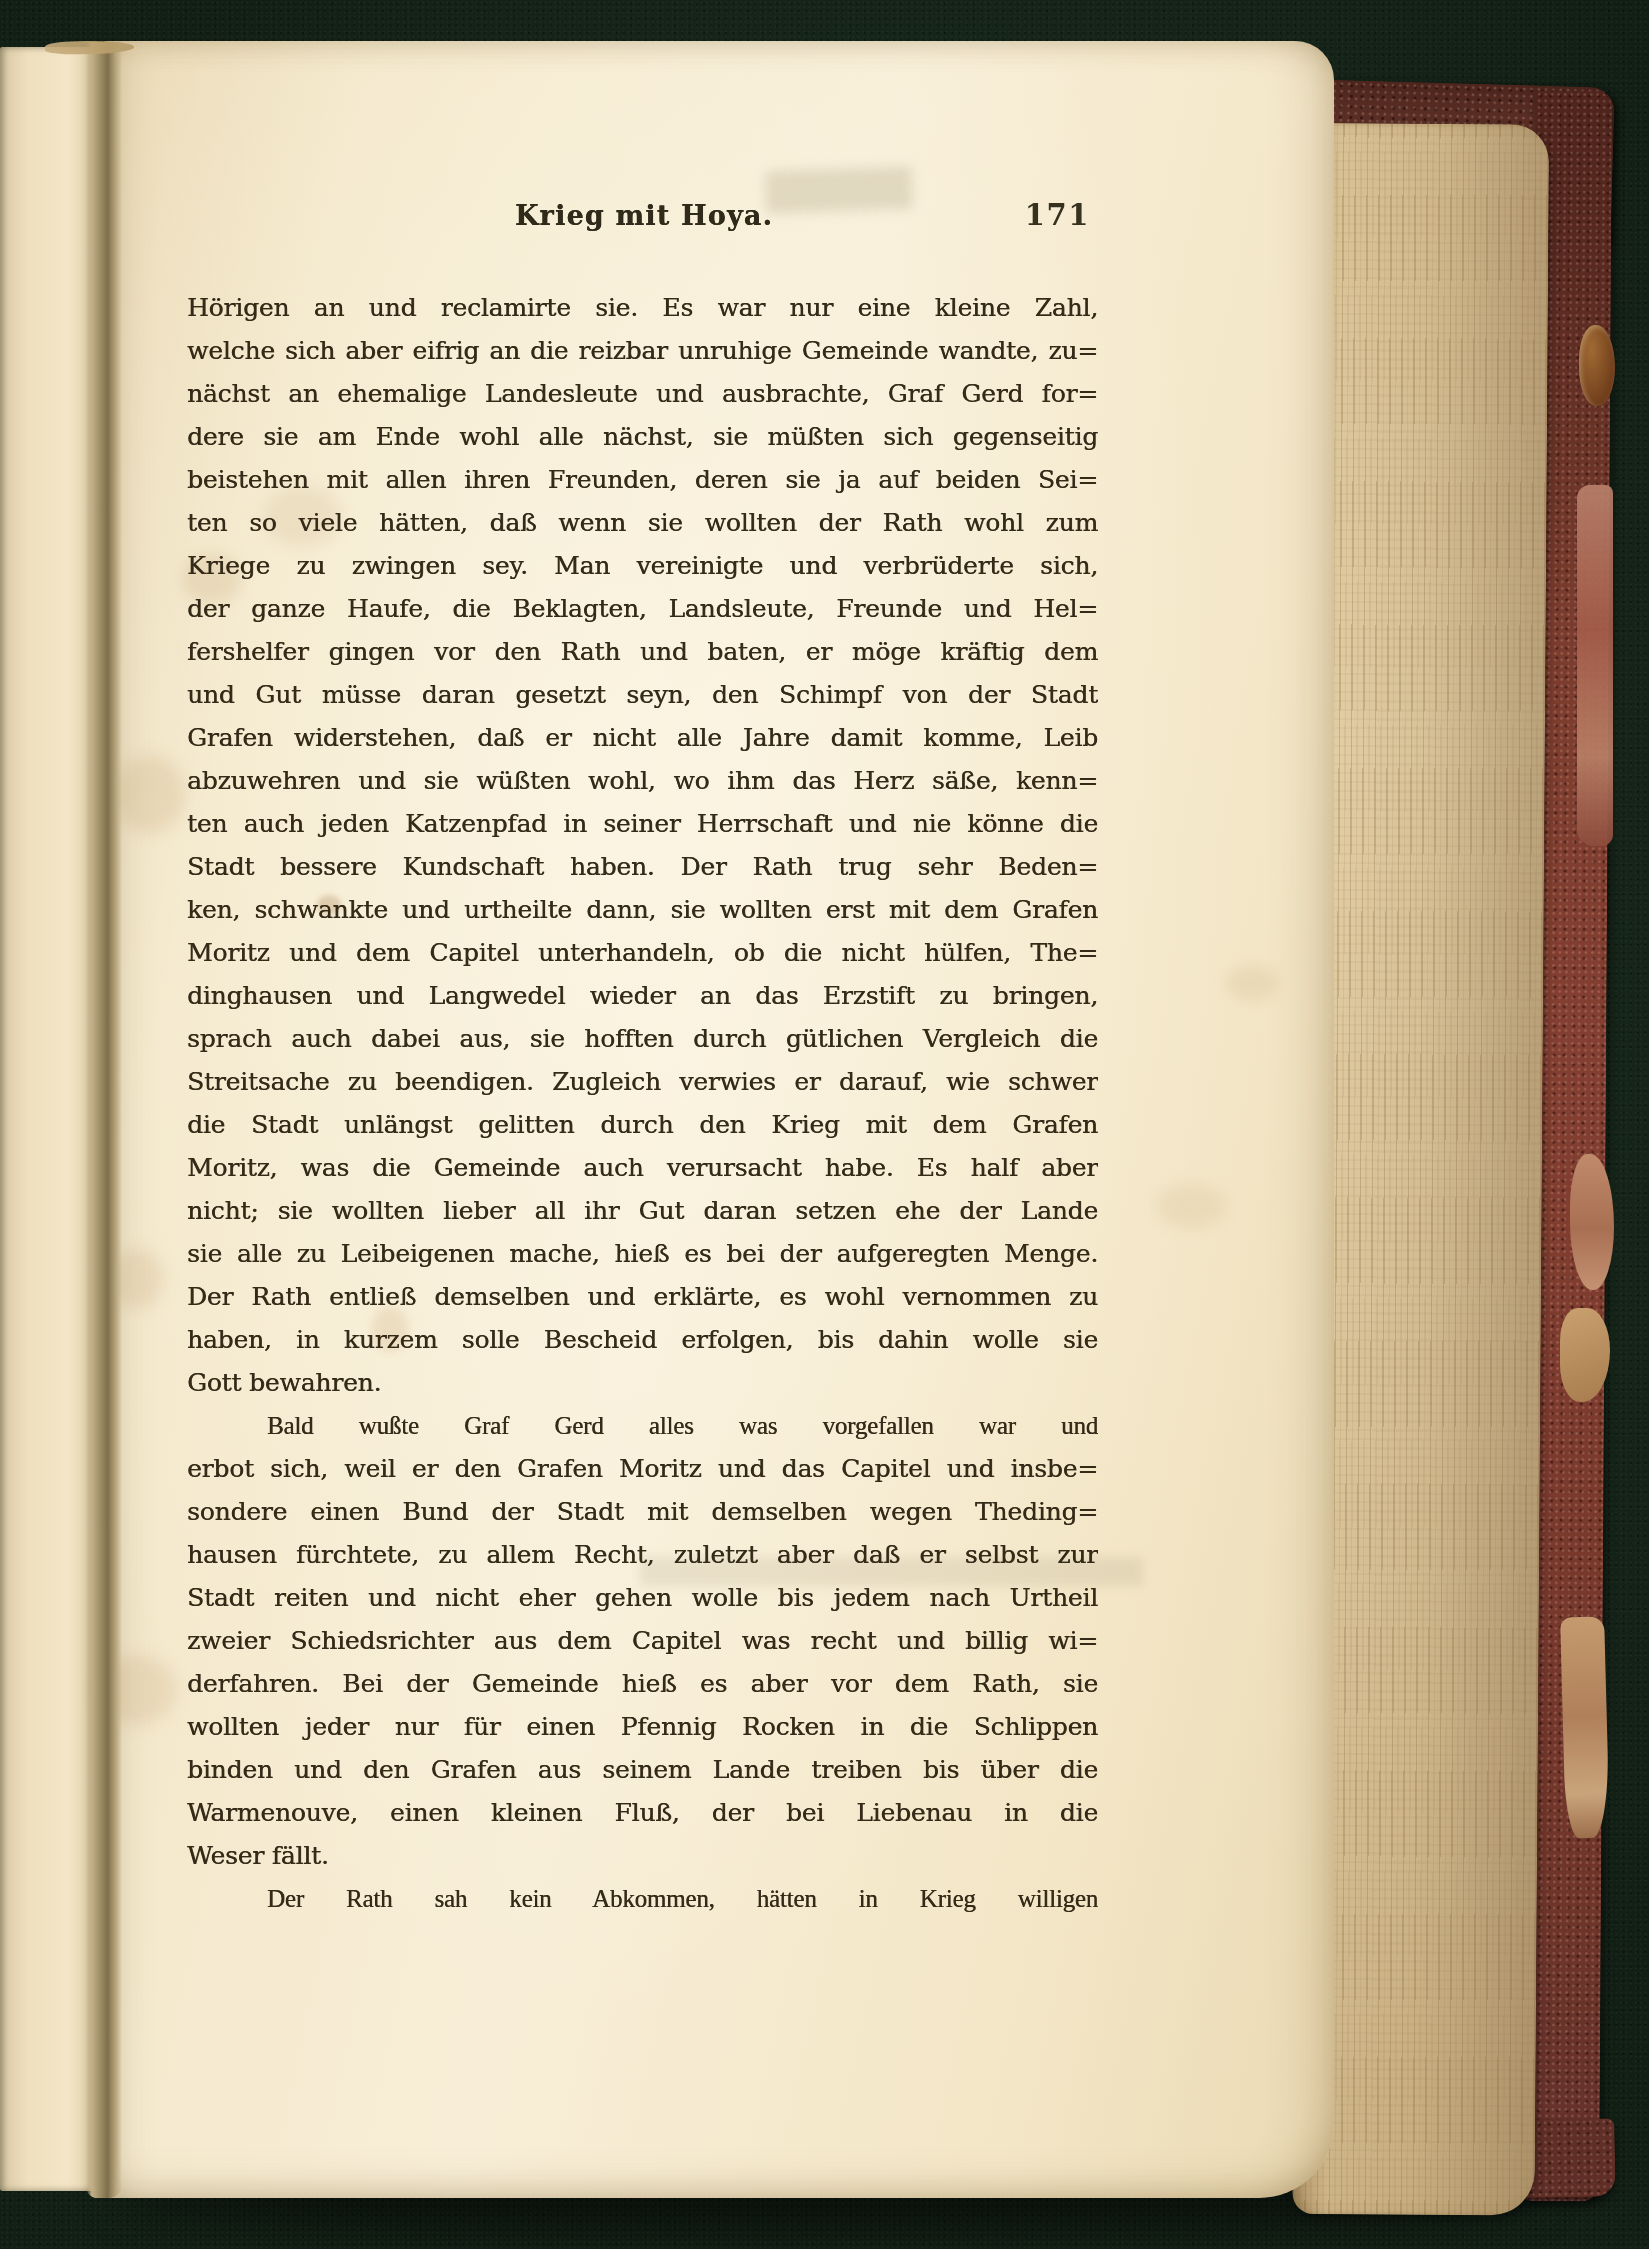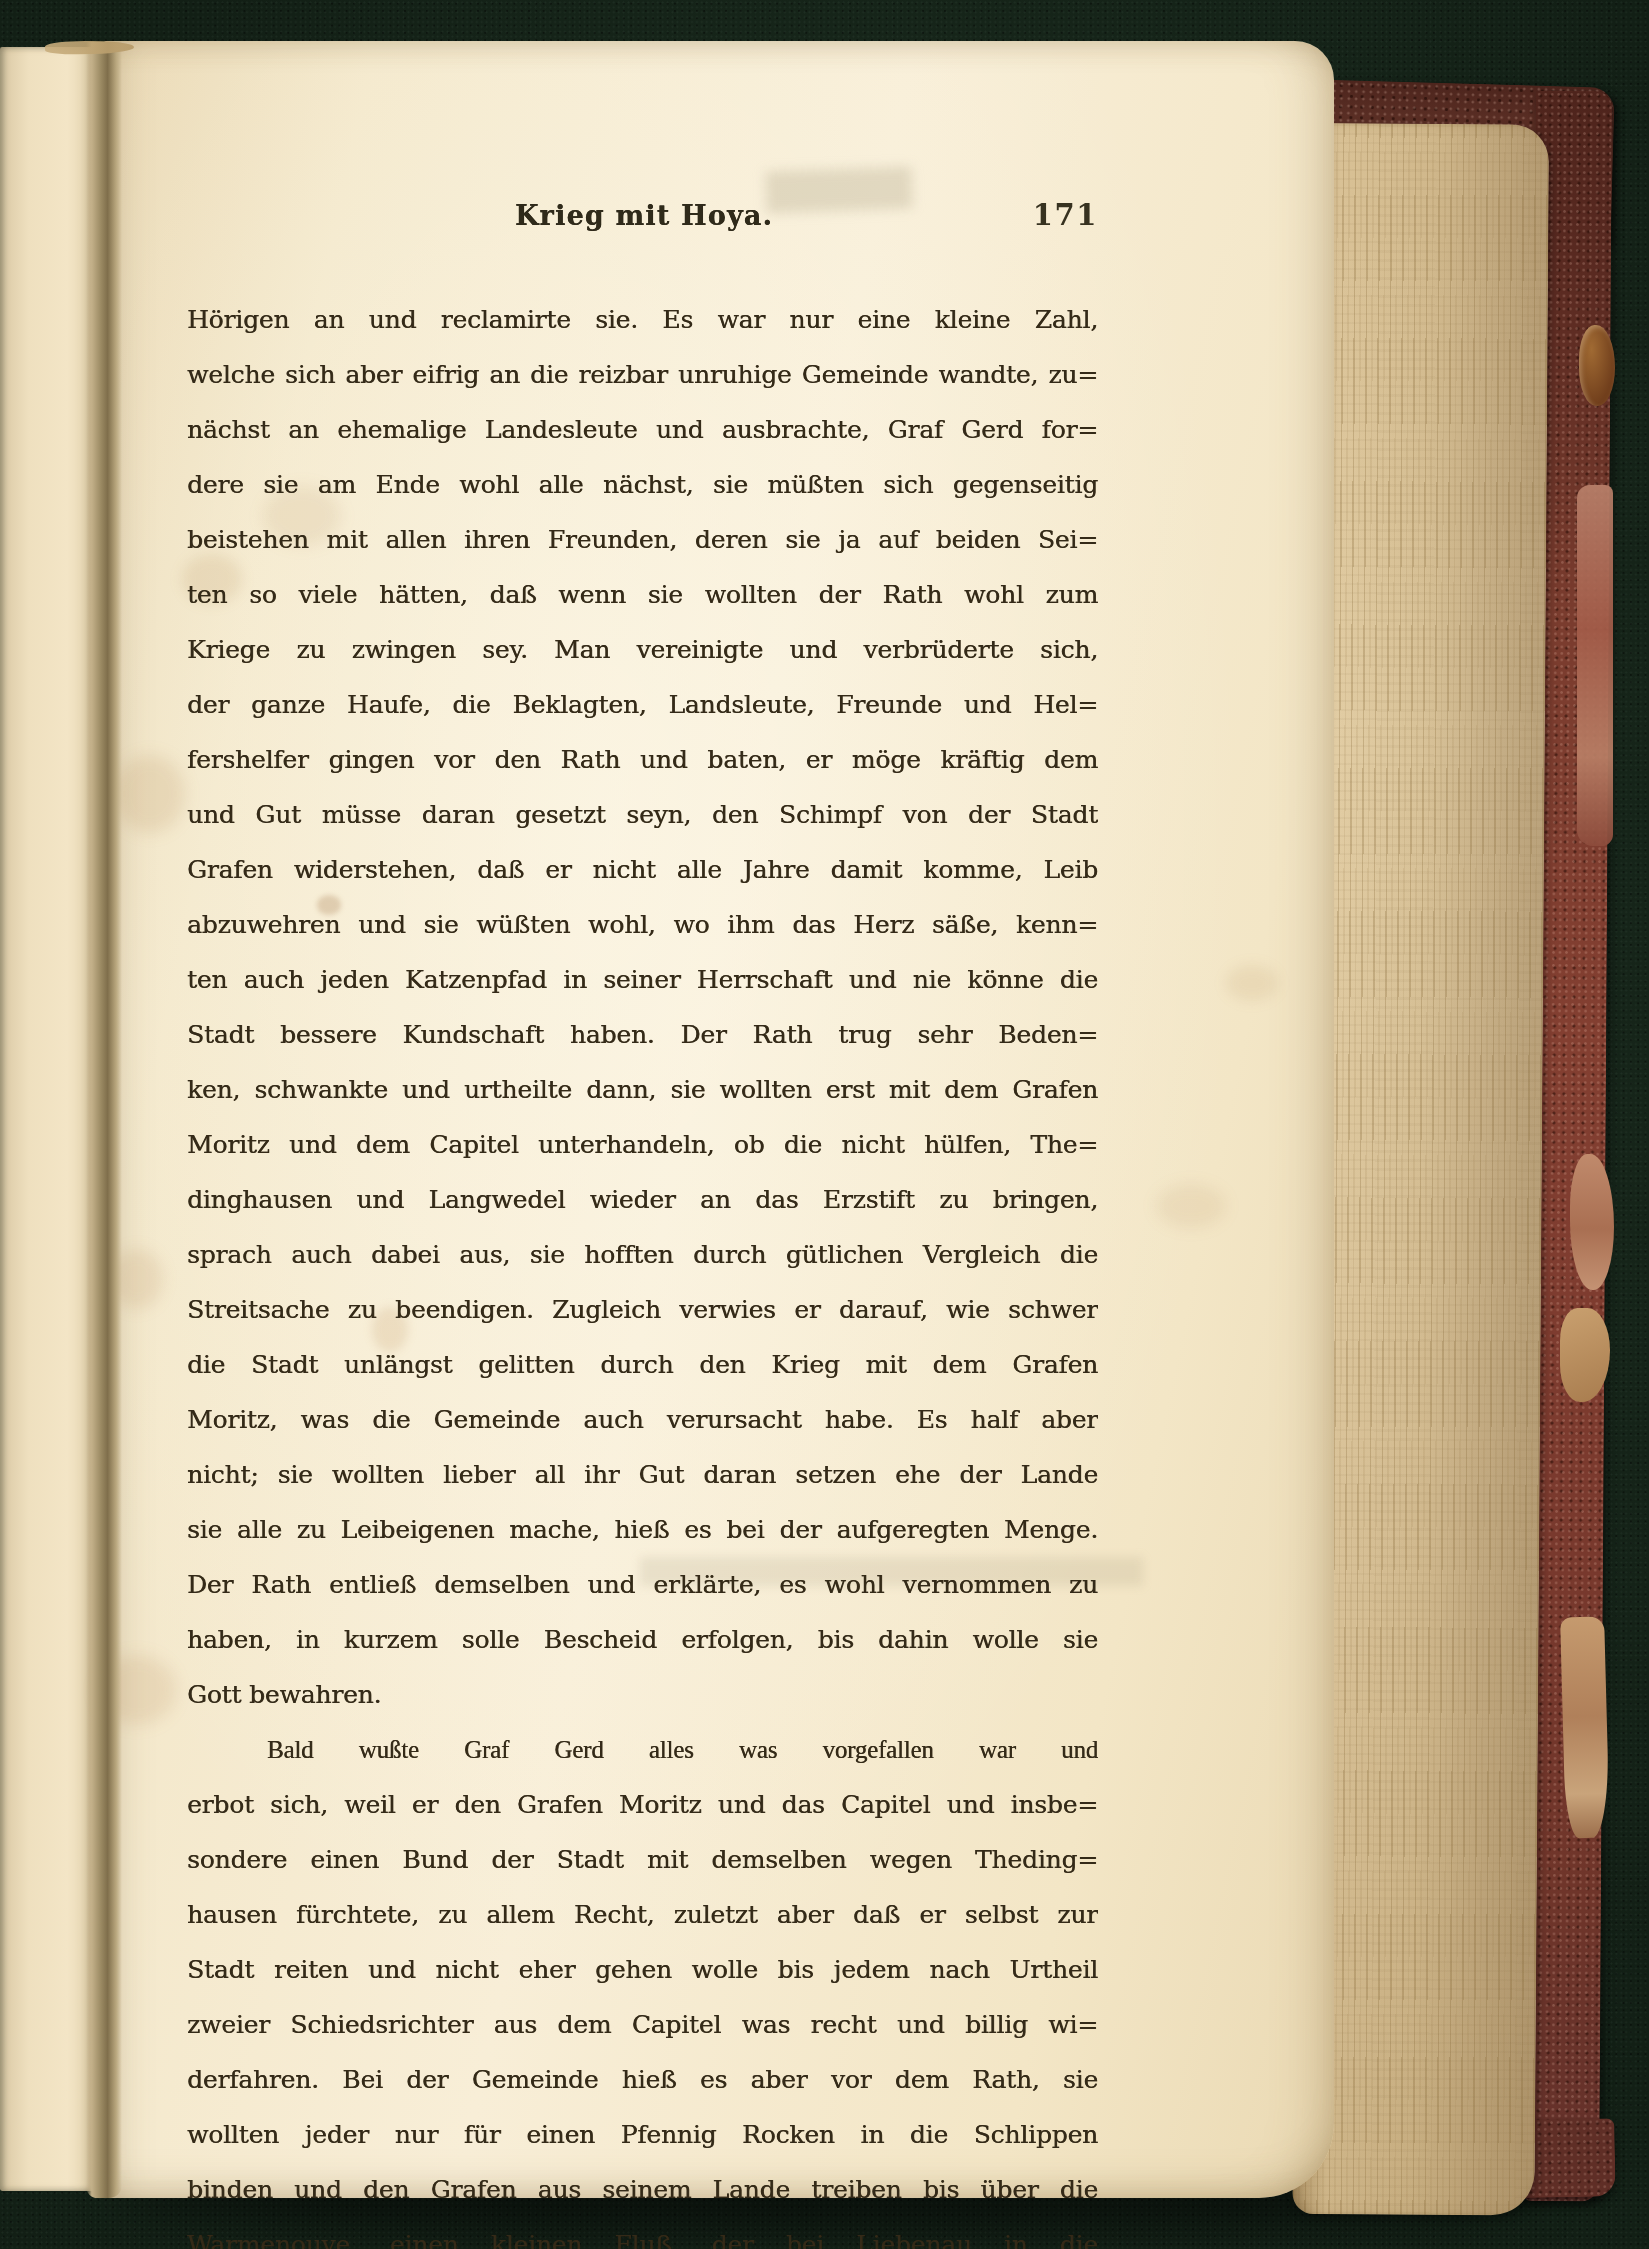--- a/index.html
+++ b/index.html
@@ -134,39 +134,39 @@
   
   .running-header{
     position:absolute;left:83px;top:159px;width:914px;height:45px;color:#2f2a1a;
   }
   .running-title{
     position:absolute;left:0;right:0;text-align:center;
     font-size:27px;font-weight:bold;letter-spacing:1.2px;
     text-shadow:0.3px 0 0 #2f2a1a;
   }
   .page-number{
-    position:absolute;right:3px;top:-1.6px;font-size:29px;font-weight:bold;
+    position:absolute;right:11px;top:-1.6px;font-size:29px;font-weight:bold;
     letter-spacing:1.6px;color:#373220;
   }
   .ghost-smudge{
     position:absolute;left:662px;top:128px;width:146px;height:42px;
     background:rgba(170,160,130,0.30);filter:blur(5.7px);transform:rotate(-2deg);
   }
   .ghost-line{
     position:absolute;left:536px;top:1516px;width:503px;height:29px;
     background:rgba(140,130,100,0.14);filter:blur(4.9px);
   }
   .body-text{
     position:absolute;left:83px;top:245px;width:911px;color:#342a18;
     font-size:25px;line-height:43px;letter-spacing:-0.2px;
     text-shadow:0.4px 0 0 rgba(45,35,15,0.85);
   }
   .line{
     height:43px;overflow:hidden;
-    text-align:justify;text-align-last:justify;margin-top:12px;
+    text-align:justify;text-align-last:justify;
   }
   .line.flush{text-align-last:left;}
   .line.indent{text-indent:80px;font-family:Liberation Serif, serif;}
 </style>
 </head>
 <body>
 
 <div class="felt"></div>
 <div class="book-shadow"></div>
 

